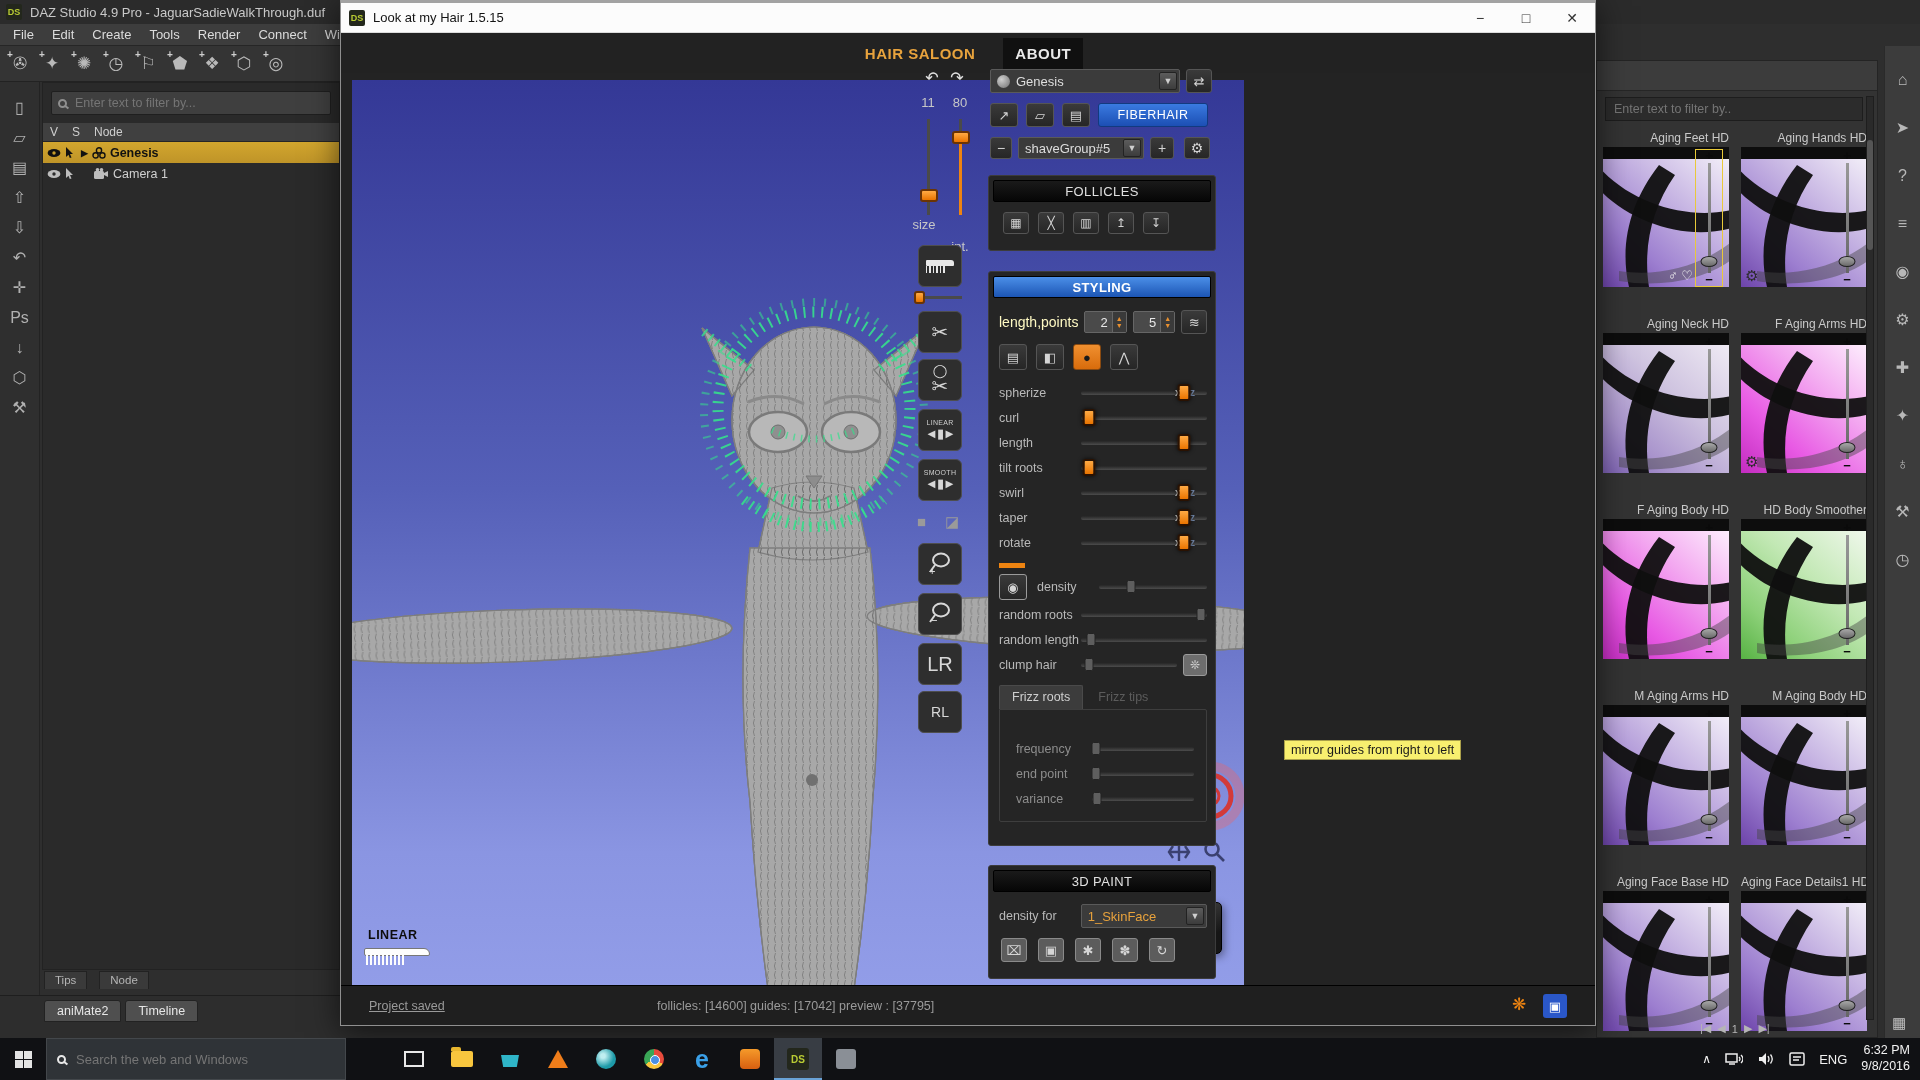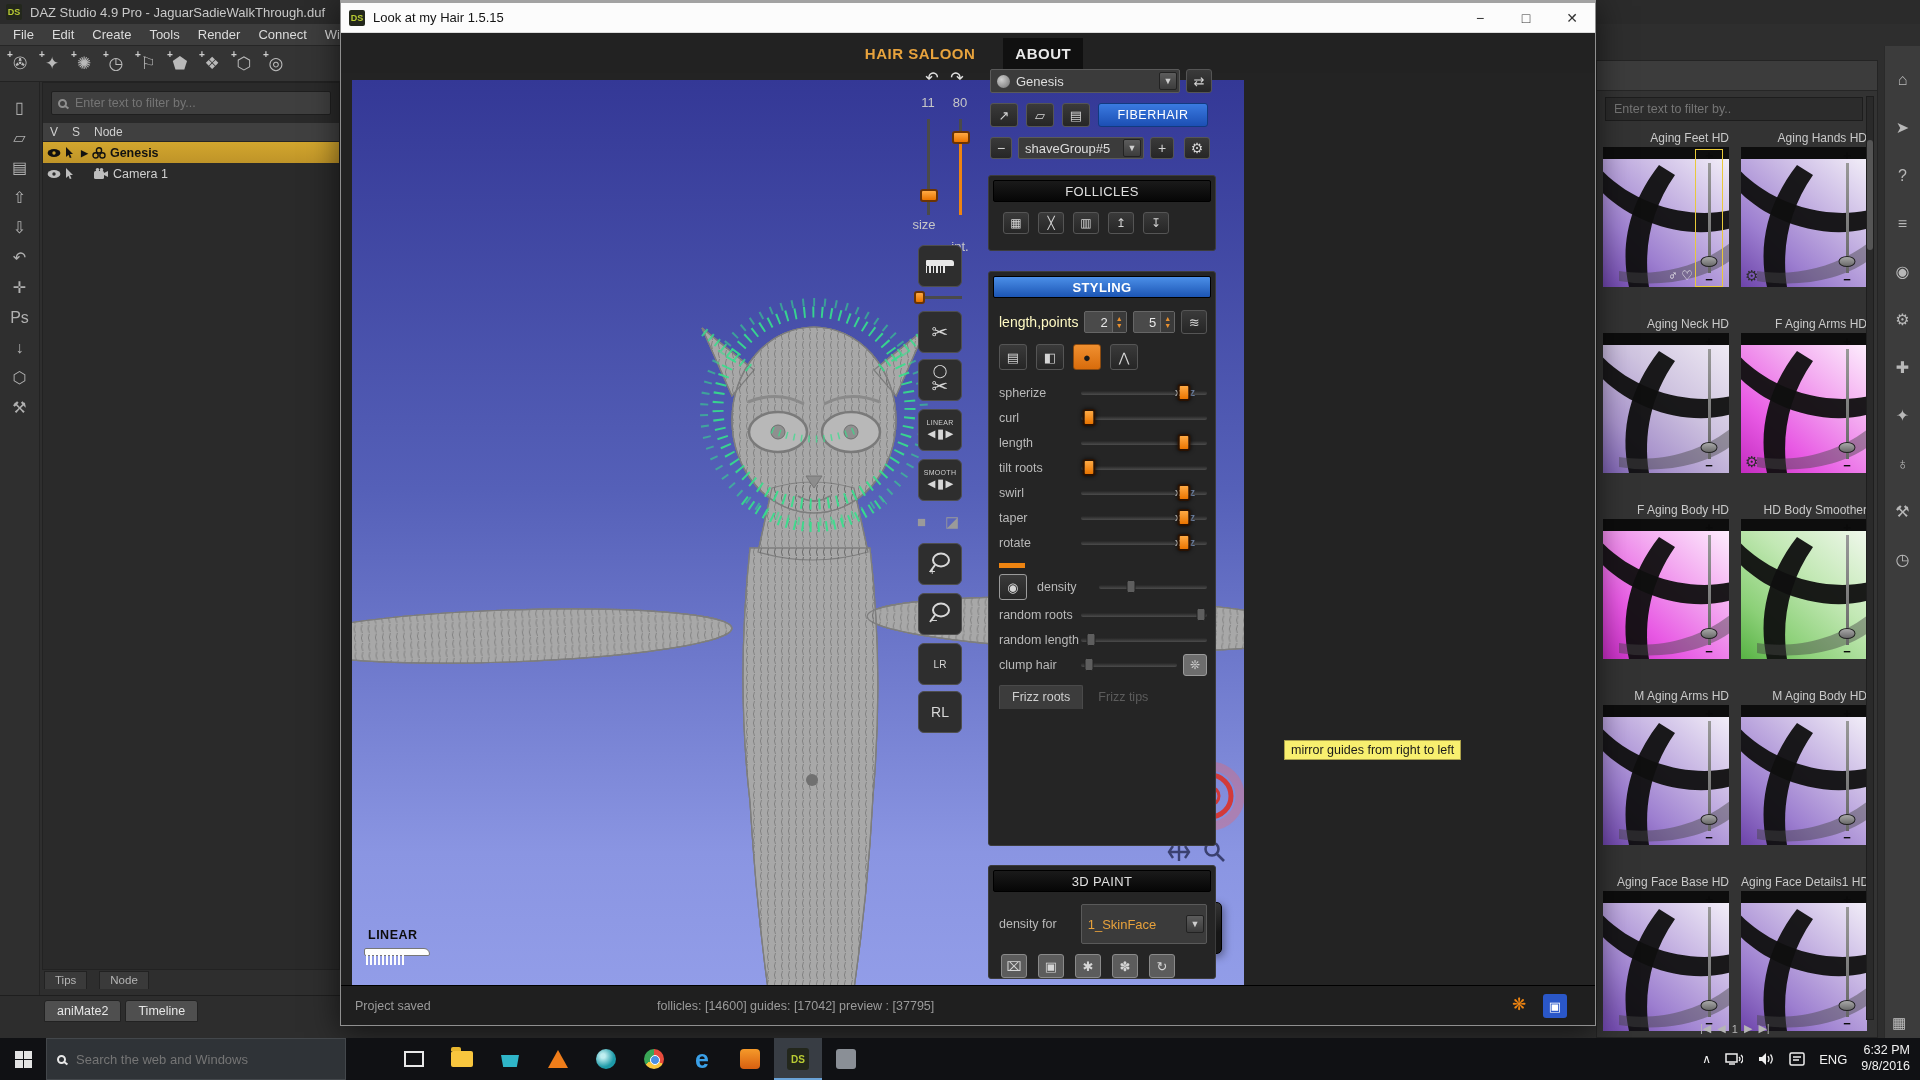--- a/index.html
+++ b/index.html
@@ -657,21 +657,21 @@
           <text x="2" y="24" font-size="11" fill="#d8d8d8" stroke="none">+</text>
         </svg>
     </div>
     <div class="tool-btn" style="left:577px;top:590px;">
       <svg width="26" height="26" viewBox="0 0 26 26" fill="none" stroke="#d8d8d8" stroke-width="2">
           <ellipse cx="14" cy="9" rx="8" ry="6.5"></ellipse>
           <path d="M8 14 L3 21"></path>
           <text x="3" y="24" font-size="13" fill="#d8d8d8" stroke="none">−</text>
         </svg>
     </div>
-    <div class="tool-btn" style="left:577px;top:640px;font-size:10px;">LR</div>
+    <div class="tool-btn" style="left:577px;top:640px;font-size:20px;">LR</div>
     <div class="tool-btn" style="left:577px;top:688px;font-size:14px;">RL</div>
 
     <div class="dd" style="position:absolute;left:649px;top:66px;width:190px;height:24px;">
       <span style="width:13px;height:13px;border-radius:50%;background:radial-gradient(circle at 35% 35%,#cfcfcf,#6f6f6f);"></span>
       <span>Genesis</span>
       <span class="caret">▼</span>
     </div>
     <div class="sq-btn" style="position:absolute;left:845px;top:66px;width:26px;height:24px;font-size:13px;">⇄</div>
 
     <div class="abs flex" style="left:649px;top:100px;gap:8px;">
@@ -818,45 +818,70 @@
             </div>
             <span class="sq-btn" style="width:24px;height:22px;font-size:12px;margin-left:6px;background:#6d6d6d;border-color:#9a9a9a;">❊</span>
           </div>
         </div>
 
       <div class="flex" style="padding:8px 0 0 10px;gap:2px;">
 
       <span class="ftab c-plain">Frizz roots</span>
           <span class="ftab c-dim">Frizz tips</span>
         </div>
+      <div style="margin:0 8px 0 10px;border:1px solid #3e3e3e;border-radius:0 2px 2px 2px;padding:26px 4px 10px 0;">
+        <div>
+
+            <div class="srow">
+              <span class="slabel" style="color:#8d8d8d;padding-left:6px;">frequency</span>
+              <div class="strack">
+                <i class="ghandle" style="left: 4%;"></i>
+              </div>
+            </div>
+
+            <div class="srow">
+              <span class="slabel" style="color:#8d8d8d;padding-left:6px;">end point</span>
+              <div class="strack">
+                <i class="ghandle" style="left: 4%;"></i>
+              </div>
+            </div>
+
+            <div class="srow">
+              <span class="slabel" style="color:#8d8d8d;padding-left:6px;">variance</span>
+              <div class="strack">
+                <i class="ghandle" style="left: 5%;"></i>
+              </div>
+            </div>
+          </div>
+      </div>
     </div>
 
     <div class="frame" style="left:647px;top:862px;width:228px;height:114px;">
       <div class="frame-hd">3D PAINT</div>
       <div class="flex" style="padding:8px 8px 0 10px;gap:24px;">
         <span style="color:#b9b9b9;font-size:12.5px;">density for</span>
-        <span class="dd" style="flex:1;height:40px;">
+        <span class="dd" style="flex:1;height:24px;">
           <span style="color:#e8a23c;">1_SkinFace</span>
           <span class="caret">▼</span>
         </span>
       </div>
       <div class="flex" style="gap:11px;padding:10px 0 0 12px;">
 
       <span class="sq-btn" style="width:26px;height:24px;font-size:13px;background:#5c5c5c;border-color:#8a8a8a;">⌧</span>
           <span class="sq-btn" style="width:26px;height:24px;font-size:13px;background:#5c5c5c;border-color:#8a8a8a;">▣</span>
           <span class="sq-btn" style="width:26px;height:24px;font-size:13px;background:#5c5c5c;border-color:#8a8a8a;">✱</span>
           <span class="sq-btn" style="width:26px;height:24px;font-size:13px;background:#5c5c5c;border-color:#8a8a8a;">✽</span>
           <span class="sq-btn" style="width:26px;height:24px;font-size:13px;background:#5c5c5c;border-color:#8a8a8a;">↻</span>
         </div>
     </div>
 
     <div id="tooltip">mirror guides from right to left</div>
 
     <div id="lamh-status">
-      <span class="abs" style="left:14px;top:13px;">Project saved</span>
+      <span class="abs" style="left:28px;top:13px;text-decoration:underline;">Project saved</span>
       <span class="abs" style="left:316px;top:13px;">follicles: [14600] guides: [17042]  preview : [37795]</span>
       <span class="abs" style="right:64px;top:8px;width:24px;height:24px;color:#ee8411;font-size:17px;text-align:center;">❋</span>
       <span class="abs" style="right:28px;top:8px;width:24px;height:24px;background:#2a57c8;border-radius:3px;color:#fff;font-size:13px;display:flex;align-items:center;justify-content:center;">▣</span>
     </div>
   </div>
 
   <div id="taskbar" class="abs">
     <div id="start-btn">
       <span class="winlogo">
           <i></i>

